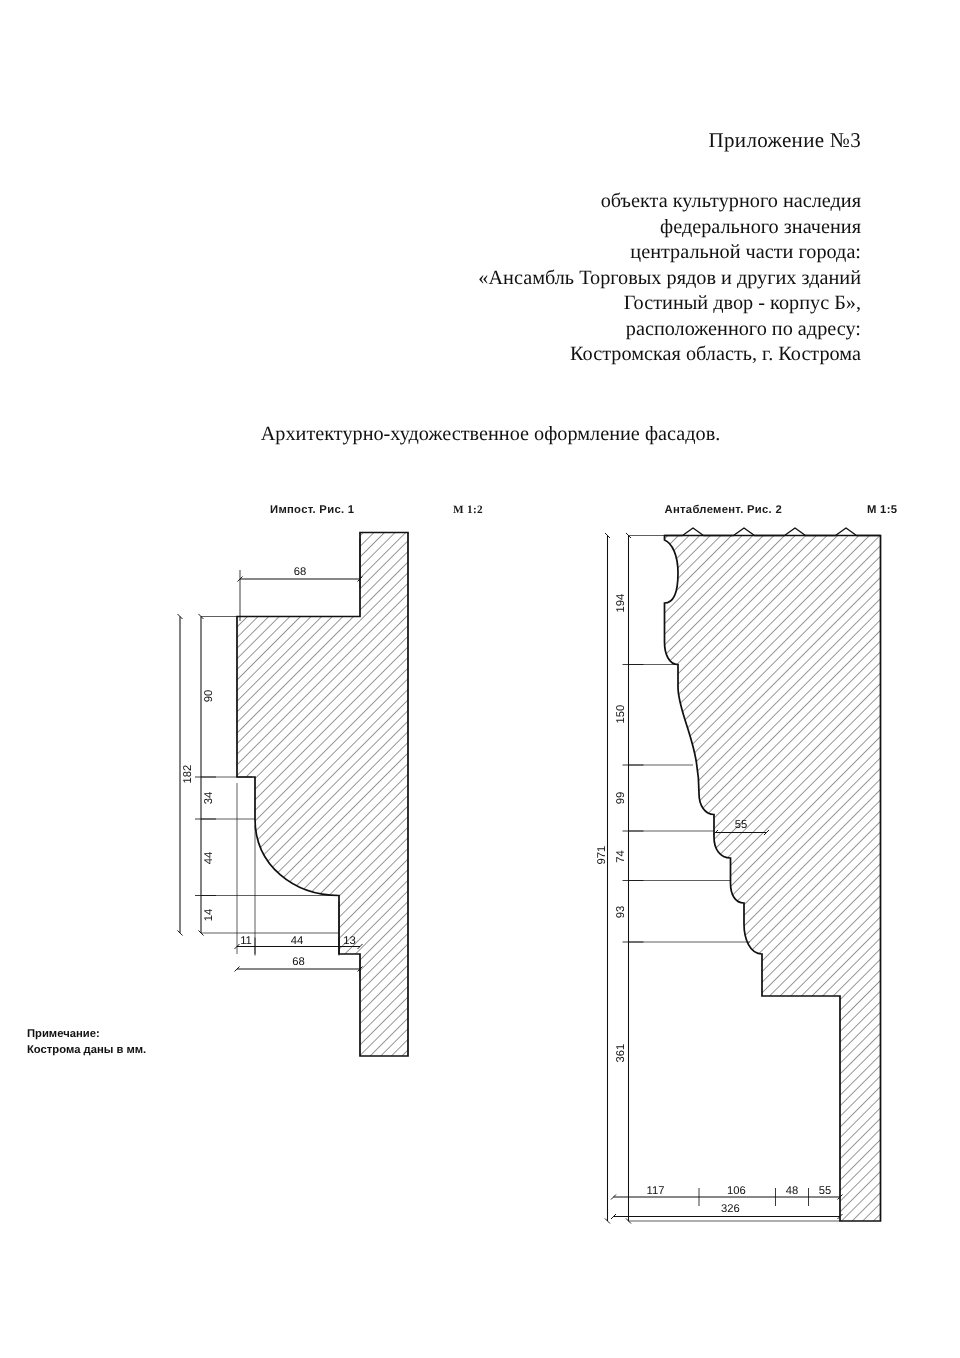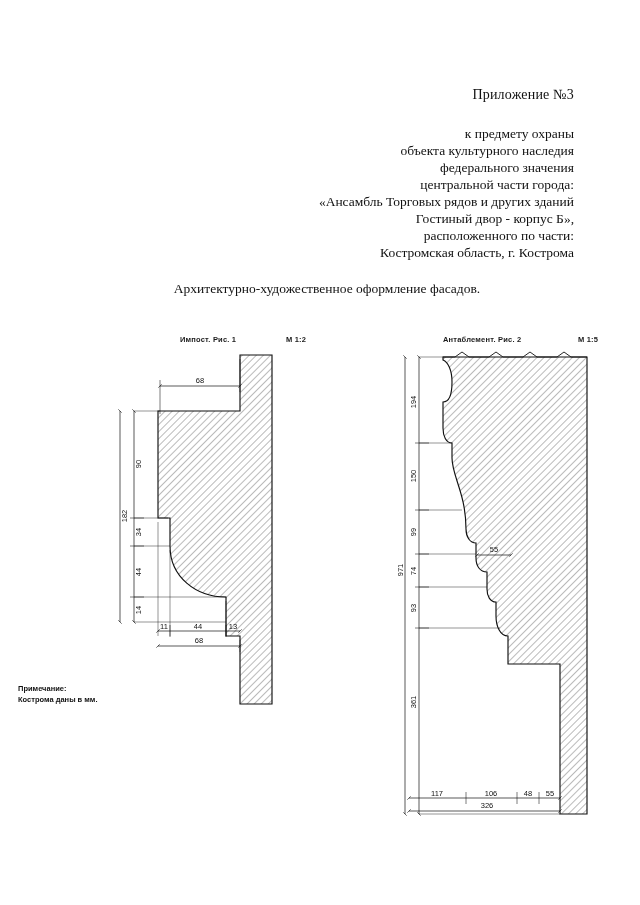--- a/index.html
+++ b/index.html
@@ -59,21 +59,21 @@
   .fig-caption {
     position: absolute;
     font-family: "Liberation Sans", "DejaVu Sans", sans-serif;
     font-size: 7.5px;
     font-weight: 700;
     color: #1a1a1a;
     letter-spacing: 0.2px;
     white-space: nowrap;
   }
   .cap-fig1   { left: 180px; top: 311px; }
-  .cap-scale1 { left: 286px; top: 311px; }
+  .cap-scale1 { left: 302px; top: 311px; font-family: Liberation Serif, serif; }
   .cap-fig2   { left: 443px; top: 311px; }
   .cap-scale2 { left: 578px; top: 311px; }
 
   
   .notes {
     position: absolute;
     left: 18px;
     top: 659px;
     font-family: "Liberation Sans", "DejaVu Sans", sans-serif;
     font-size: 7.5px;
@@ -97,27 +97,26 @@
     fill: #111111;
   }
 </style>
 </head>
 <body>
 
 <div class="page">
 
   <div class="header-block">
     <div class="header-title">Приложение №3</div>
-    <div class="header-line">к предмету охраны</div>
     <div class="header-line">объекта культурного наследия</div>
     <div class="header-line">федерального значения</div>
     <div class="header-line">центральной части города:</div>
     <div class="header-line">«Ансамбль Торговых рядов и других зданий</div>
     <div class="header-line">Гостиный двор - корпус Б»,</div>
-    <div class="header-line">расположенного по части:</div>
+    <div class="header-line">расположенного по адресу:</div>
     <div class="header-line">Костромская область, г. Кострома</div>
   </div>
 
   <div class="doc-subtitle">Архитектурно-художественное оформление фасадов.</div>
 
   <div class="fig-caption cap-fig1">Импост. Рис. 1</div>
   <div class="fig-caption cap-scale1">М 1:2</div>
   <div class="fig-caption cap-fig2">Антаблемент. Рис. 2</div>
   <div class="fig-caption cap-scale2">М 1:5</div>
 

